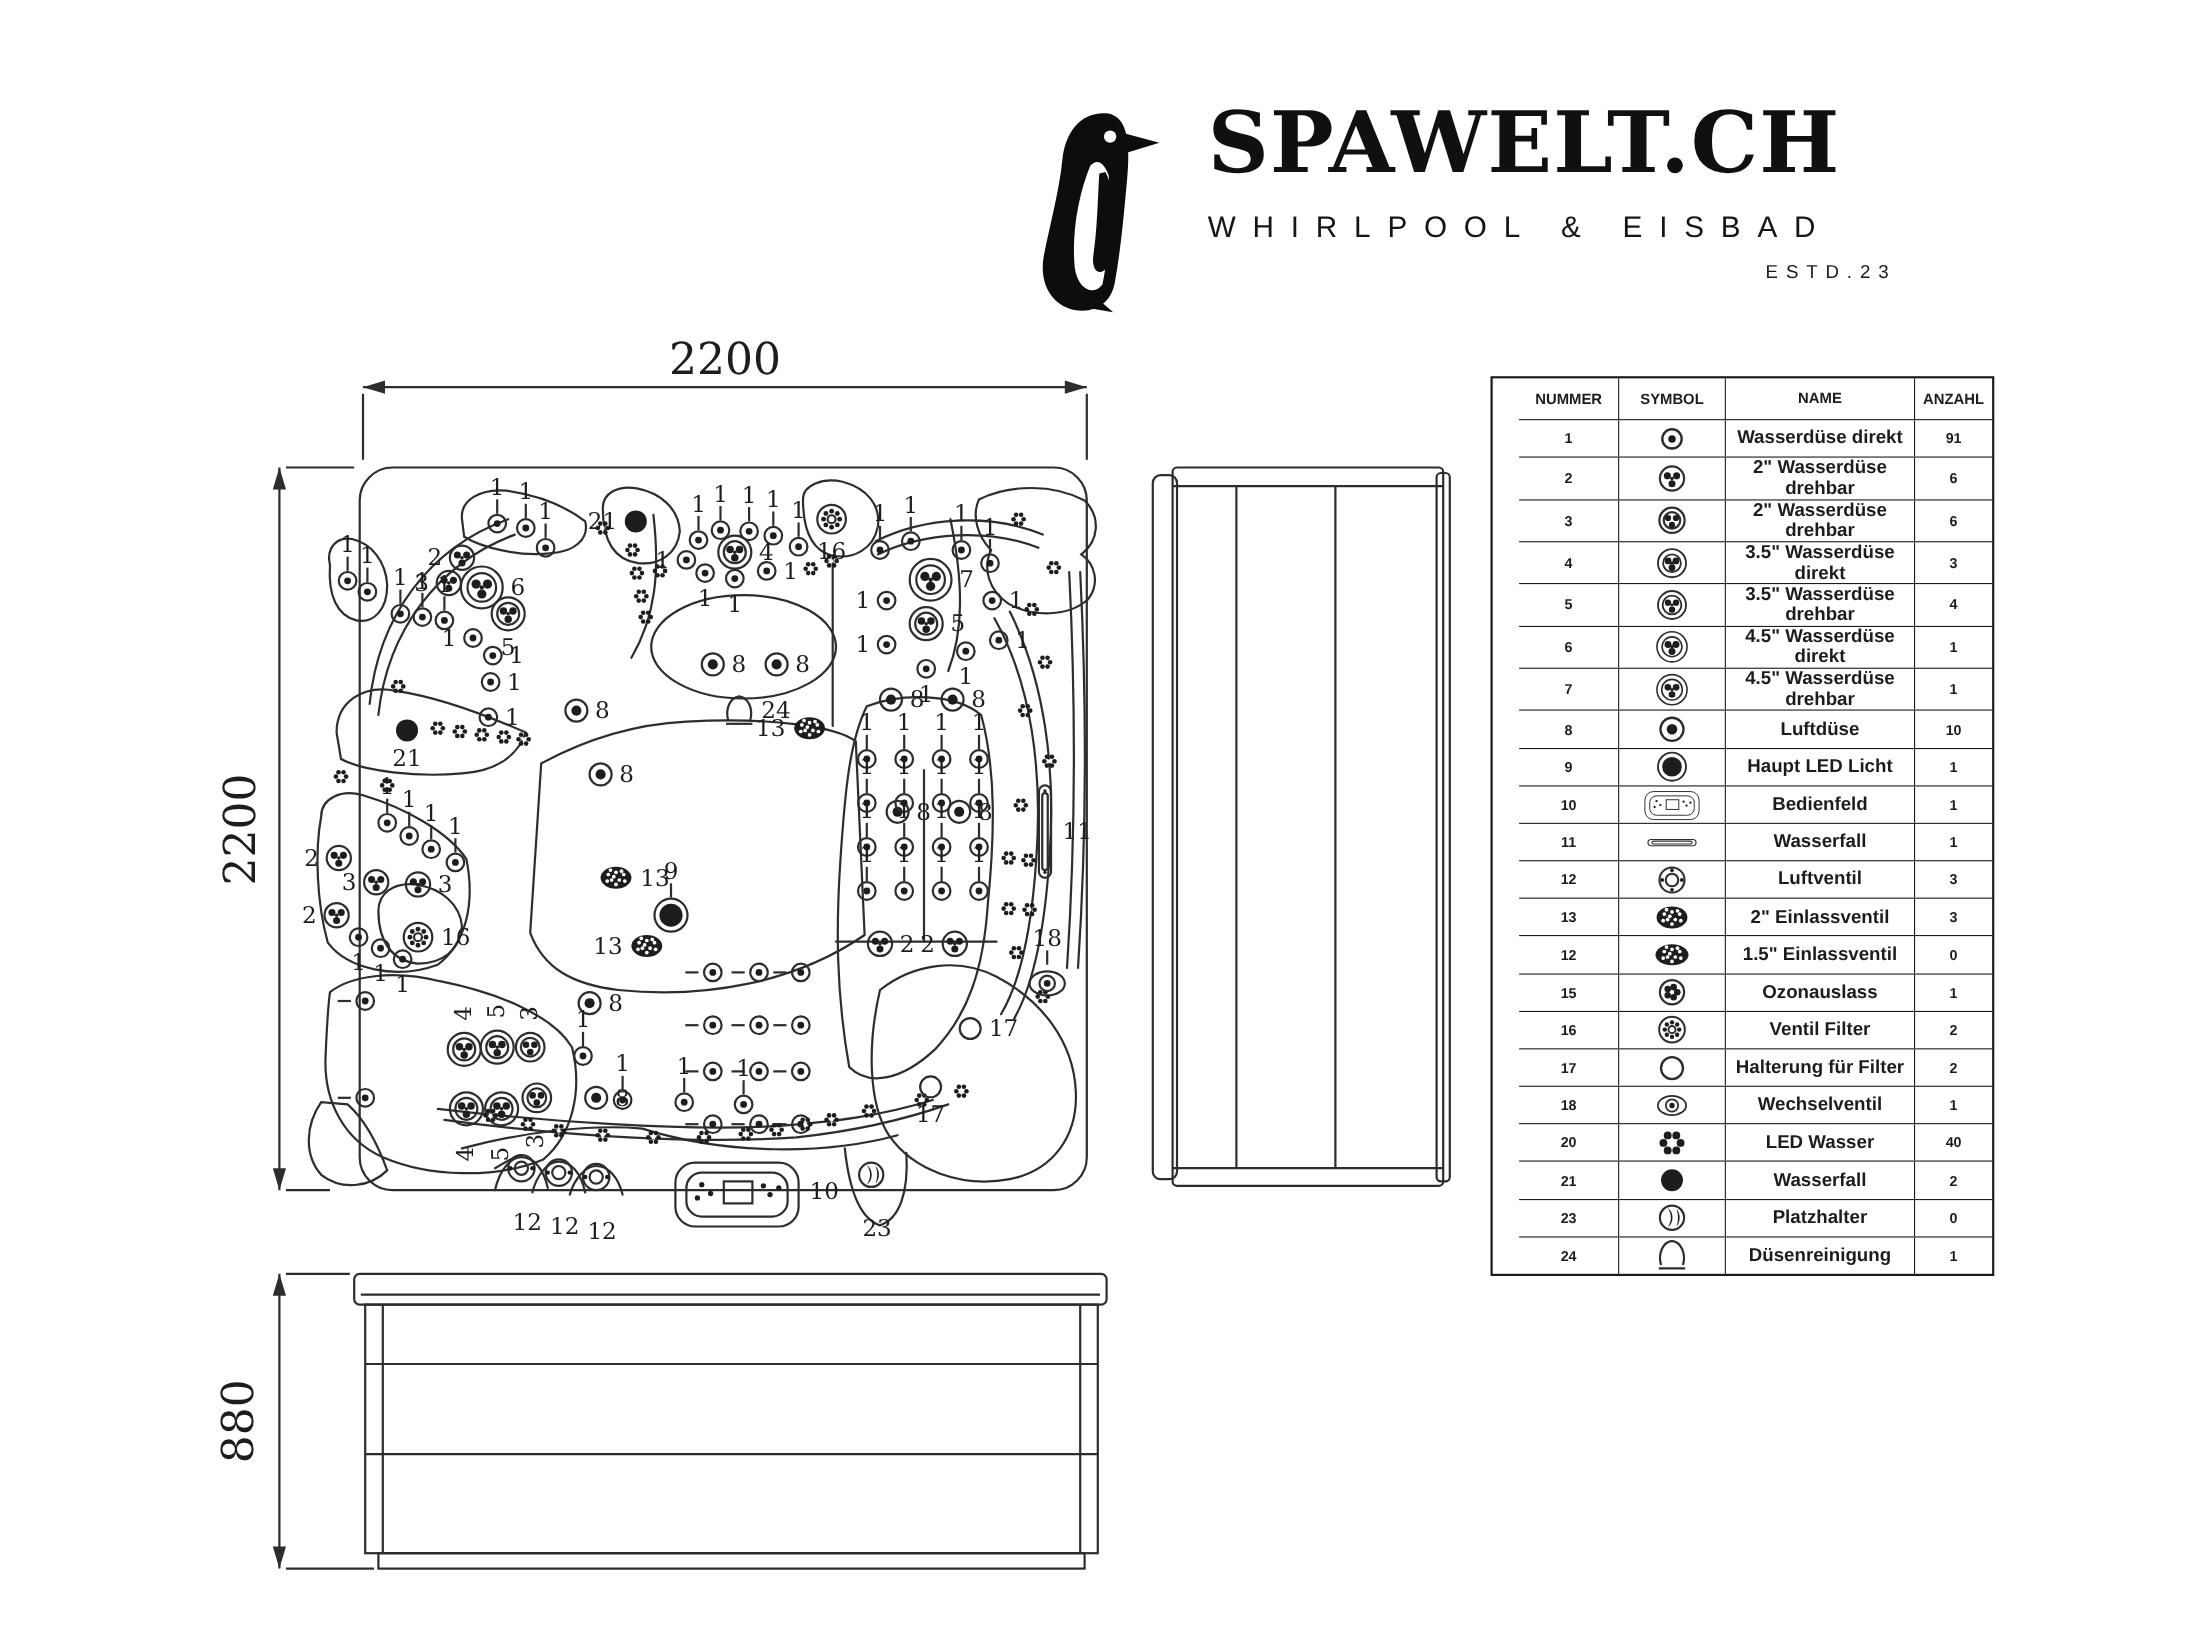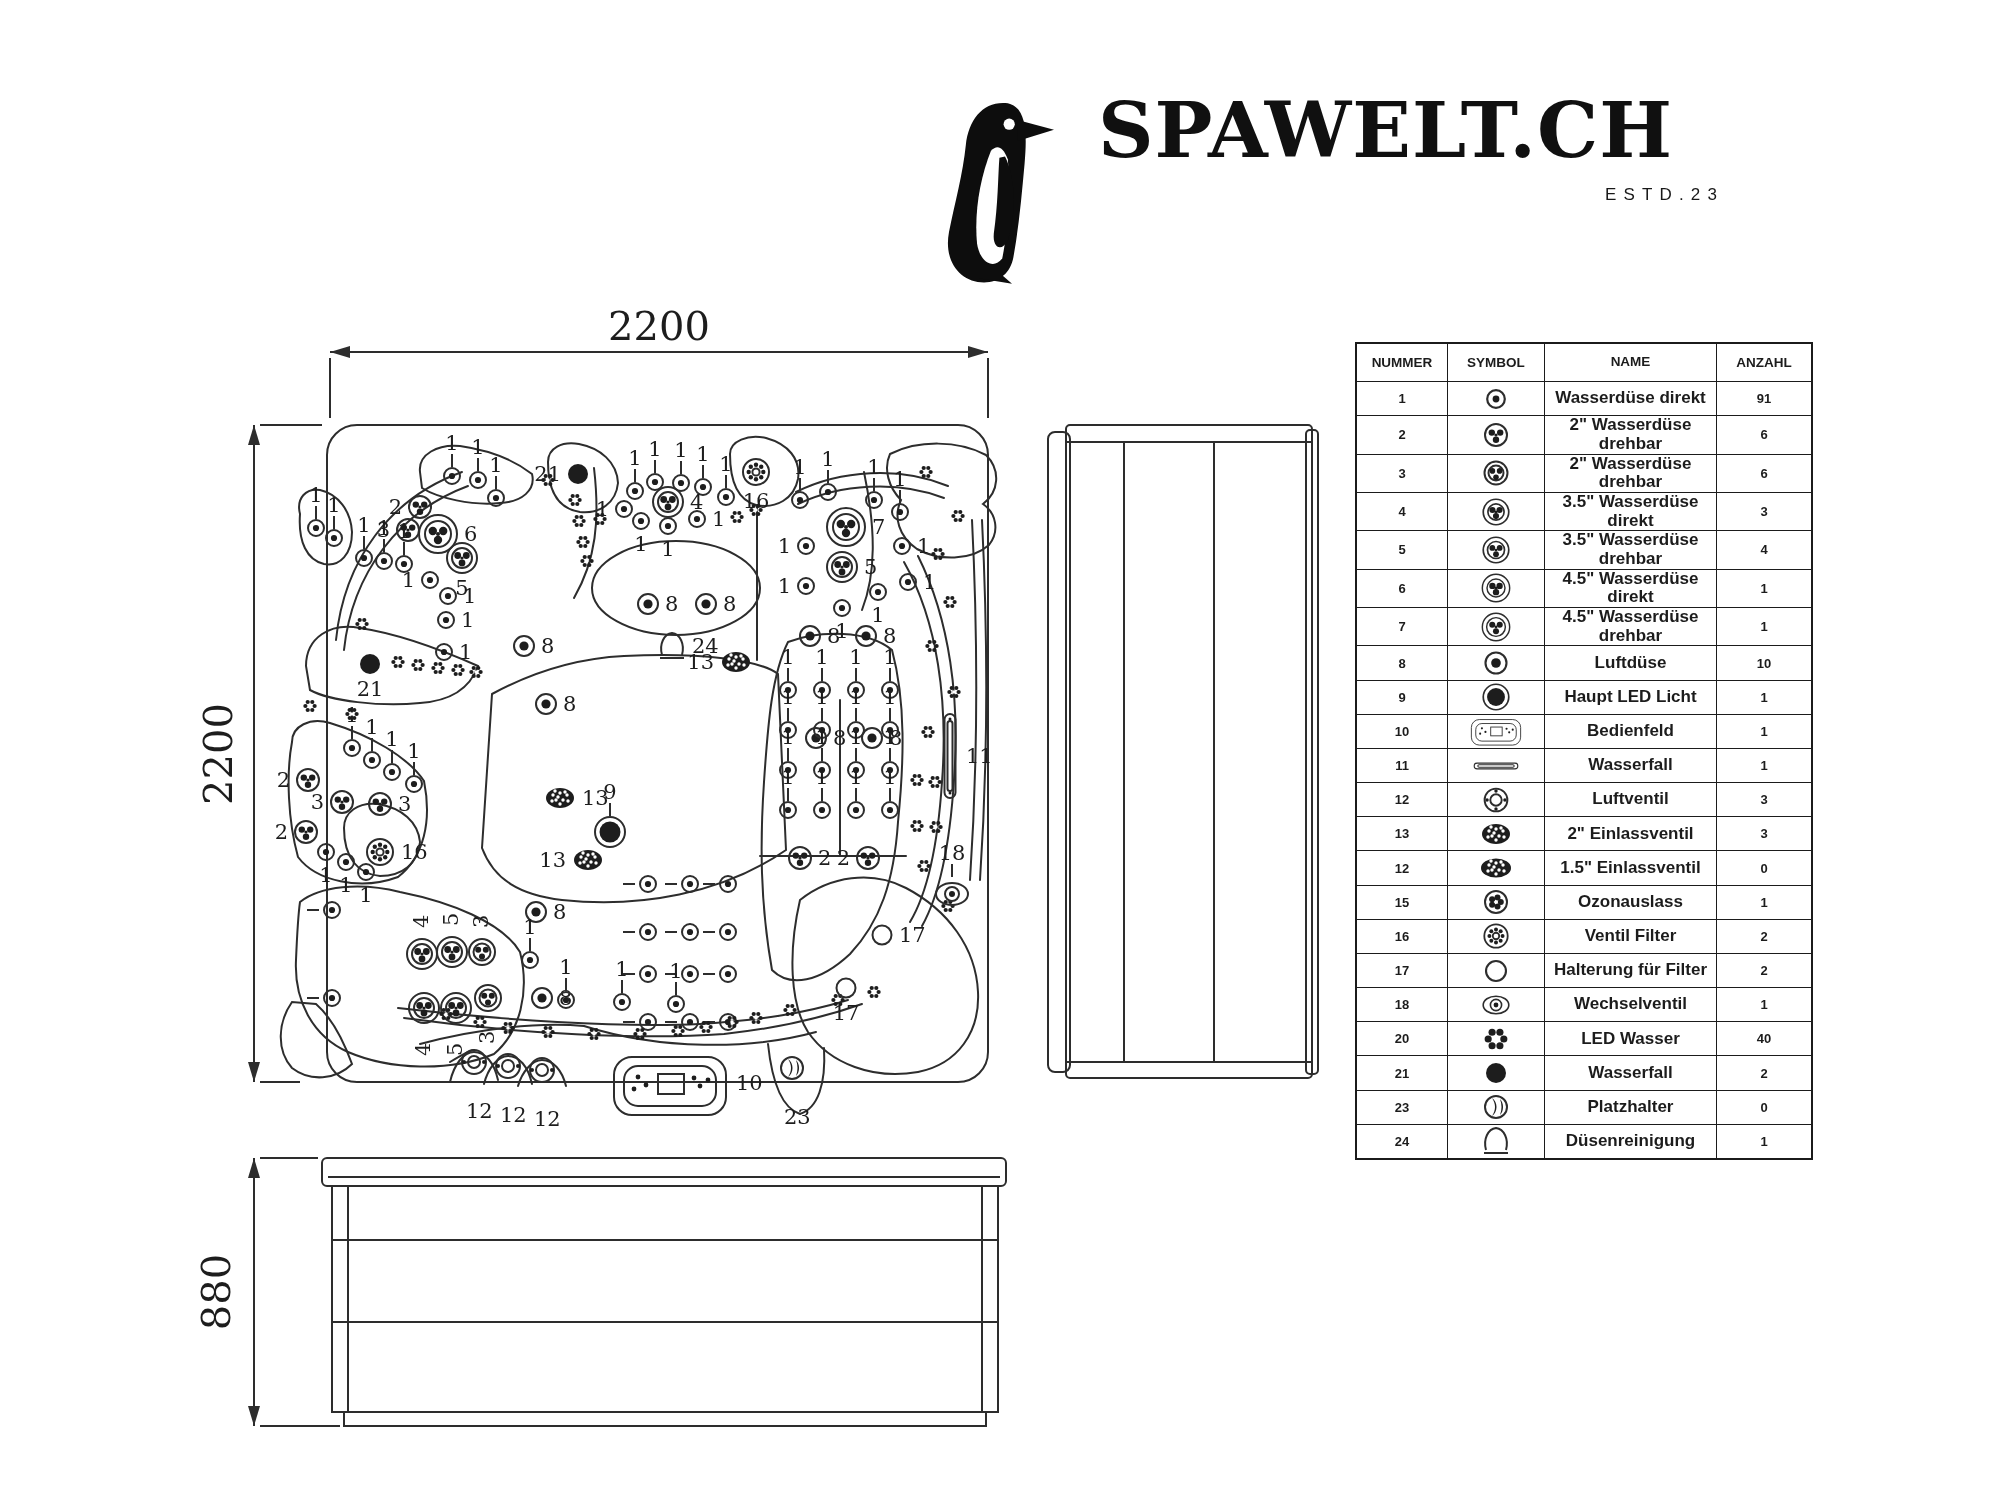--- a/index.html
+++ b/index.html
@@ -16,21 +16,21 @@
   .estd{font-family:"Liberation Sans",sans-serif;font-size:17px;letter-spacing:0.42em;
         color:#181818;margin-top:16px;text-align:right;padding-right:4px;}
   
   #drawing-svg{position:absolute;left:0;top:0;}
   .ln{fill:none;stroke:#2d2d2d;stroke-width:2;}
   text.dim{font-family:"DejaVu Serif","Liberation Serif",serif;font-size:40px;fill:#1d1d1d;}
   text.pn{font-family:"DejaVu Serif","Liberation Serif",serif;font-size:21px;fill:#1d1d1d;}
   
   .parts-table{position:absolute;left:1355px;top:342px;width:458px;height:818px;
                border:2px solid #1b1b1b;display:flex;flex-direction:column;background:#fff;box-sizing:border-box;}
-  .t-row{display:flex;flex:1;border-bottom:1.5px solid #1b1b1b;align-items:stretch;}
+  .t-row{display:flex;flex:1;border-bottom:1.5px solid #1b1b1b;align-items:stretch;margin-left:24px;}
   .t-row:last-child{border-bottom:none;}
   .t-head{flex:0 0 37px;}
   .t-cell{display:flex;align-items:center;justify-content:center;border-right:1.5px solid #1b1b1b;
           box-sizing:border-box;overflow:hidden;}
   .t-cell:last-child{border-right:none;}
   .c-nr{width:91px;flex:none;font-weight:bold;font-size:13px;}
   .c-sym{width:97px;flex:none;}
   .c-name{width:172px;flex:none;font-weight:bold;font-size:17px;text-align:center;line-height:1.1;}
   .c-qty{flex:1;font-weight:bold;font-size:13px;text-align:right;}
   .t-head .t-cell{font-weight:bold;font-size:13.5px;}
@@ -45,20 +45,21 @@
       <path fill="#0d0d0d" d="M57,8 C40,6 29,19 27,38 C25,58 19,80 15,100 C11,121 23,136 40,136
                C51,136 59,129 61,118 C65,96 67,73 69,51 C71,28 70,11 57,8 Z"></path>
       <path fill="#0d0d0d" d="M64,20 L90,27 L64,35 Z"></path>
       <circle cx="58" cy="23" r="4" fill="#ffffff"></circle>
       <path fill="#ffffff" d="M45,42 C37,62 33,86 35,108 C37,122 47,127 53,119 C57,100 59,70 57,48 C53,38 49,38 45,42 Z"></path>
       <path fill="#0d0d0d" d="M55,46 C63,62 63,88 57,106 C53,114 46,112 47,101 C50,81 50,60 51,47 Z"></path>
       <path fill="#0d0d0d" d="M36,133 L60,137 L45,124 Z"></path>
     </svg>
     <div class="logo-text">
       <div class="brand">SPAWELT.CH</div>
+      <div class="subtitle">WHIRLPOOL &amp; EISBAD</div>
       <div class="estd">ESTD.23</div>
     </div>
   </div>
 
   <svg id="drawing-svg" width="2000" height="1500" viewBox="0 0 2000 1500">
       <g>
         <rect x="327" y="425" width="661" height="657" rx="30" class="ln" stroke-width="2.6"></rect>
         <path d="M336,640 C344,560 390,498 462,472" class="ln" stroke-linecap="round"></path>
         <path d="M344,650 C352,574 398,512 468,486" class="ln" stroke-linecap="round"></path>
         <path d="M420,472 C418,454 438,444 460,446 C488,450 514,460 532,474 C536,490 522,502 500,503 C472,506 438,498 422,488 Z" class="ln" stroke-linecap="round"></path>

